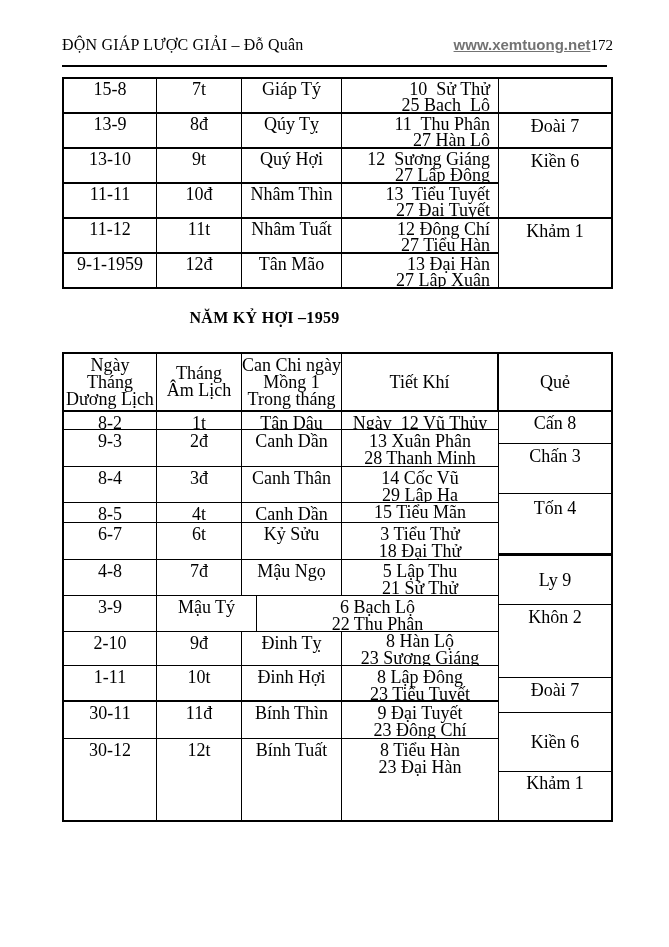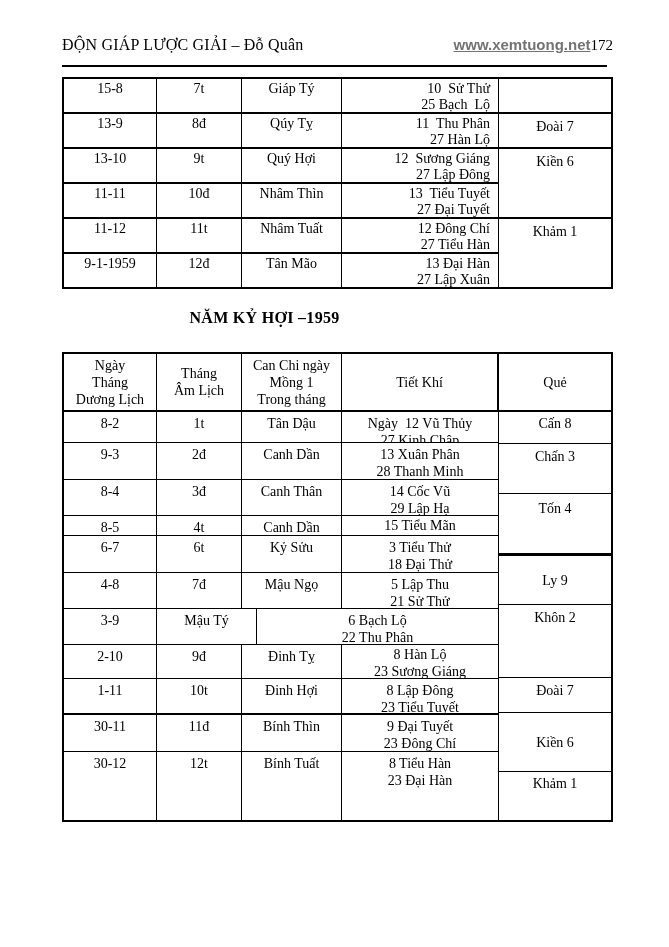--- a/index.html
+++ b/index.html
@@ -15,21 +15,21 @@
              font-size:15px;color:#737373;text-decoration:underline;}
   .page-num{font-size:15px;color:#000;}
   .hdr-rule{position:absolute;left:62px;top:65px;width:545px;height:2px;background:#000;}
 
   
   .year-heading{position:absolute;left:0;top:309px;width:529px;margin:0;
                 text-align:center;font-size:16px;font-weight:bold;letter-spacing:.3px;}
 
   
   .tbl{position:absolute;left:62px;display:flex;border:2px solid #000;
-       box-sizing:border-box;background:#fff;font-size:14px;}
+       box-sizing:border-box;background:#fff;font-size:18px;}
   .tbl *{box-sizing:border-box;}
   .tbl1{top:77px;width:551px;height:212px;}
   .tbl2{top:352px;width:551px;height:470px;}
   .main{width:435px;border-right:1px solid #000;display:flex;flex-direction:column;}
   .questack{flex:1;display:flex;flex-direction:column;}
 
   .trow{display:flex;border-bottom:1px solid #000;}
   .tbl1 .trow{border-bottom-width:2px;}
   .trow.thick{border-bottom-width:2px;}
   .trow.last{border-bottom:none;flex:1;}
@@ -129,21 +129,21 @@
         <div class="hcell c1">Ngày
 Tháng
 Dương Lịch</div>
         <div class="hcell c2">Tháng
 Âm Lịch</div>
         <div class="hcell c3">Can Chi ngày
 Mồng 1
 Trong tháng</div>
         <div class="hcell c4">Tiết Khí</div>
       </div>
-      <div class="trow" style="height:31px">
+      <div class="trow" style="height:18px">
         <div class="cell c1">8-2</div>
         <div class="cell c2">1t</div>
         <div class="cell c3">Tân Dậu</div>
         <div class="cell c4">Ngày  12 Vũ Thủy
 27 Kinh Chập</div>
       </div>
       <div class="trow" style="height:37px">
         <div class="cell c1">9-3</div>
         <div class="cell c2">2đ</div>
         <div class="cell c3">Canh Dần</div>

